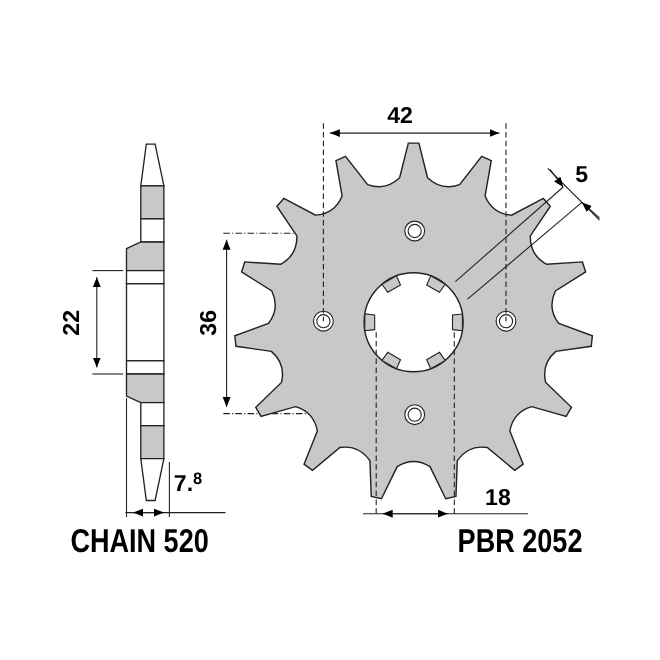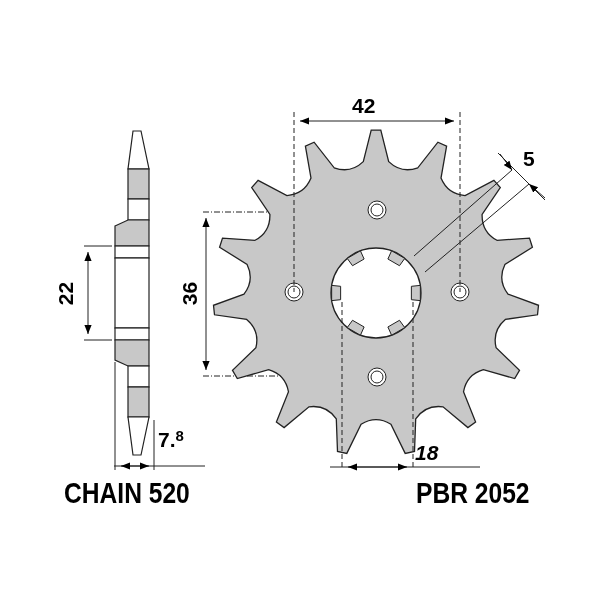--- a/index.html
+++ b/index.html
@@ -101,16 +101,16 @@
       <path d="M500,154 L512,170" marker-end="url(#arr)"></path>
       <path d="M545,198 L529,184" marker-end="url(#arr)"></path>
     </g>
   </svg>
 
   <div class="lbl big" style="left:352px;top:95px;">42</div>
   <div class="lbl big" style="left:523px;top:148px;">5</div>
   <div class="lbl big rot" style="left:178px;top:283px;">36</div>
   <div class="lbl big rot" style="left:54px;top:283px;">22</div>
   <div class="lbl big" style="left:158px;top:428px;"><span>7.</span><span style="font-size:15px;vertical-align:6px;">8</span></div>
-  <div class="lbl big" style="left:415px;top:442px;font-style:italic;">18</div>
+  <div class="lbl big" style="left:441px;top:442px;">18</div>
   <div class="lbl title" style="left:64px;top:478px;">CHAIN 520</div>
   <div class="lbl title" style="left:416px;top:478px;">PBR 2052</div>
 </div>
 
 </body></html>

